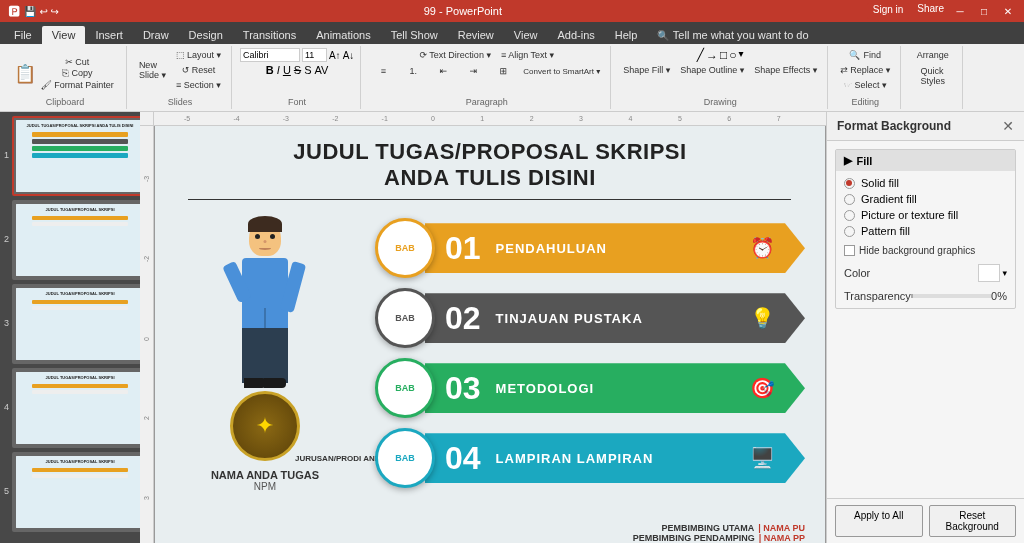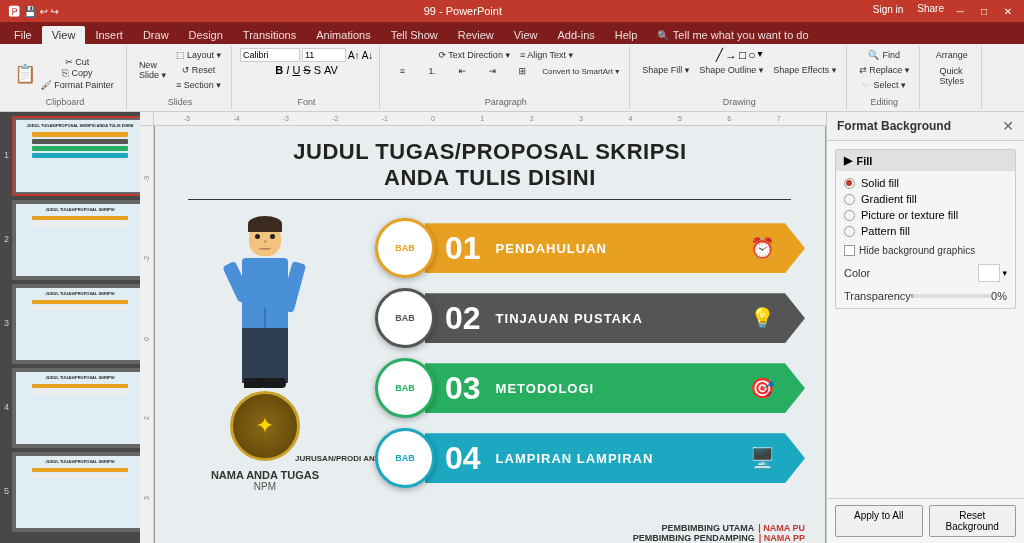--- a/index.html
+++ b/index.html
@@ -6,21 +6,21 @@
     body { width: 1024px; height: 543px; overflow: hidden; font-family: 'Segoe UI', Arial, sans-serif; background: #f0f0f0; display: flex; flex-direction: column; }
 
     
     .title-bar { height: 22px; background: #c0392b; display: flex; align-items: center; justify-content: space-between; padding: 0 8px; color: white; font-size: 11px; }
     .title-bar-left { display: flex; align-items: center; gap: 4px; }
     .title-bar-center { flex: 1; text-align: center; font-size: 11px; }
     .title-bar-right { display: flex; gap: 8px; }
     .win-btn { width: 16px; height: 16px; display: flex; align-items: center; justify-content: center; font-size: 10px; cursor: pointer; }
 
     
-    .ribbon-tabs { height: 22px; background: #7f1d1d; display: flex; align-items: flex-end; padding-left: 4px; }
+    .ribbon-tabs { height: 22px; background: #404040; display: flex; align-items: flex-end; padding-left: 4px; }
     .ribbon-tab { padding: 3px 10px; font-size: 11px; color: rgba(255,255,255,0.85); cursor: pointer; border-radius: 2px 2px 0 0; }
     .ribbon-tab.active { background: #f0f0f0; color: #333; }
 
     
     .ribbon { height: 68px; background: #f0f0f0; border-bottom: 1px solid #ccc; display: flex; align-items: stretch; padding: 2px 4px; gap: 2px; }
     .ribbon-group { display: flex; flex-direction: column; border-right: 1px solid #d0d0d0; padding: 0 6px; min-width: 50px; position: relative; }
     .ribbon-group-label { font-size: 9px; color: #666; text-align: center; position: absolute; bottom: 2px; left: 0; right: 0; }
     .ribbon-group-content { display: flex; align-items: center; gap: 2px; flex: 1; padding-bottom: 10px; padding-top: 2px; }
     .rb-btn { display: flex; flex-direction: column; align-items: center; justify-content: center; padding: 2px 4px; border-radius: 2px; cursor: pointer; font-size: 9px; color: #333; min-width: 28px; }
     .rb-icon { font-size: 18px; line-height: 1; }
@@ -184,21 +184,21 @@
         </div>
       </div>
     </div>
     <div class="ribbon-group-label">Slides</div>
   </div>
 
   <div class="ribbon-group" style="min-width:120px;">
     <div class="ribbon-group-content" style="flex-direction:column;">
       <div style="display:flex;gap:2px;align-items:center;">
         <input style="width: 60px; font-size: 9px; border: 1px solid rgb(204, 204, 204); padding: 1px 2px;" value="Calibri">
-        <input style="width: 44px; font-size: 9px; border: 1px solid rgb(204, 204, 204); padding: 1px 2px;" value="11">
+        <input style="width: 25px; font-size: 9px; border: 1px solid rgb(204, 204, 204); padding: 1px 2px;" value="11">
         <span style="font-size:10px;cursor:pointer;">A↑</span>
         <span style="font-size:10px;cursor:pointer;">A↓</span>
       </div>
       <div style="display:flex;gap:3px;font-size:11px;align-items:center;">
         <span style="font-weight:900;cursor:pointer;">B</span>
         <span style="font-style:italic;cursor:pointer;">I</span>
         <span style="text-decoration:underline;cursor:pointer;">U</span>
         <span style="text-decoration:line-through;cursor:pointer;">S</span>
         <span style="cursor:pointer;">S</span>
         <span style="cursor:pointer;">AV</span>

